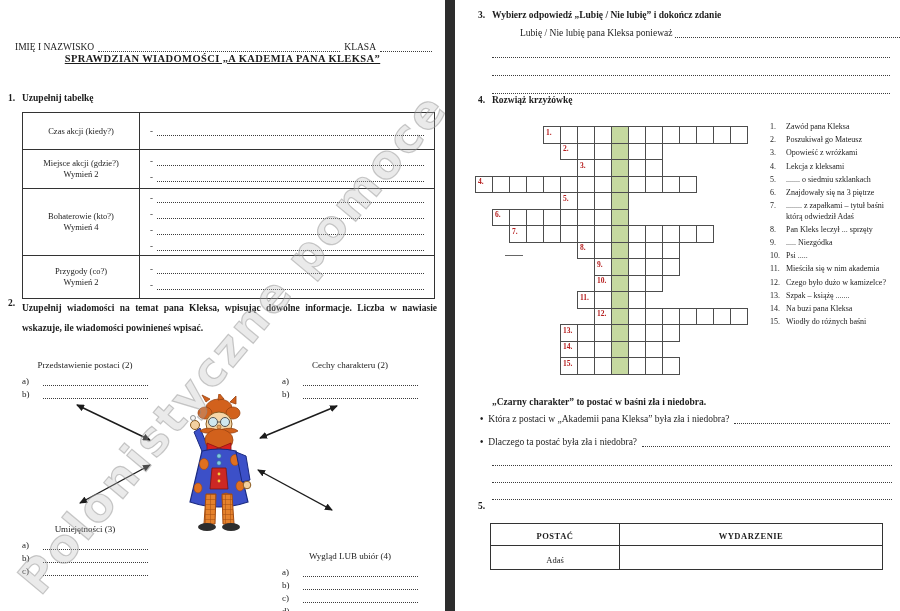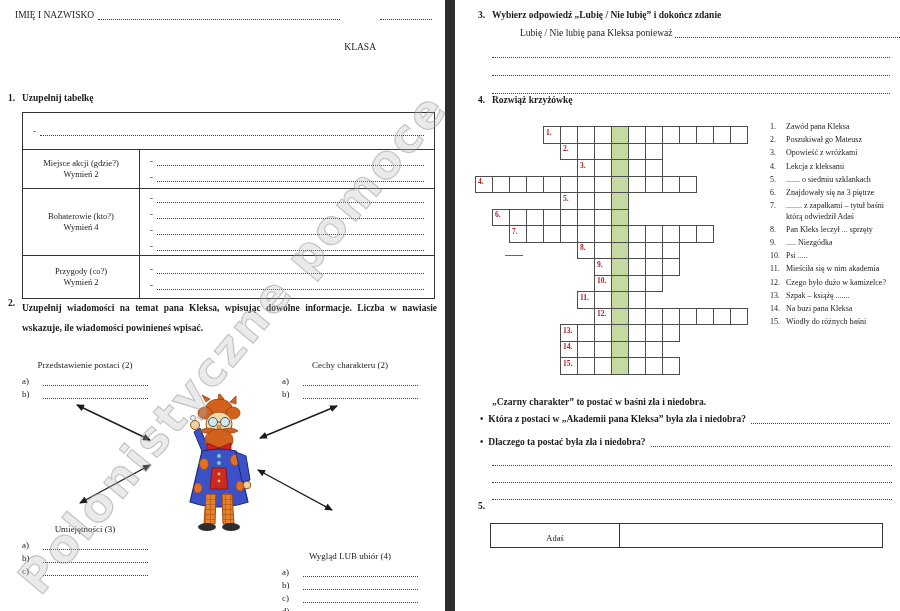--- a/index.html
+++ b/index.html
@@ -19,21 +19,21 @@
     font-family:"DejaVu Sans", sans-serif;font-weight:bold;letter-spacing:3px;
     color:rgba(185,185,185,0.30);
     -webkit-text-stroke:1.2px rgba(140,140,140,0.45);
     transform-origin:0 50%;
   }
   #wm-left{left:28px;top:560px;font-size:46px;transform:rotate(-50deg);}
 
   .dotline{border-bottom:1.5px dotted #3c3c3c;height:9px;}
 
   
-  #name-line{position:absolute;left:15px;top:10px;width:417px;display:flex;font-size:9.5px;font-family:Liberation Serif, serif;}
+  #name-line{position:absolute;left:15px;top:10px;width:417px;display:flex;align-items:flex-end;font-size:9.5px;font-family:Liberation Serif, serif;}
   #name-line .lbl{flex:none;padding-right:4px;}
   #name-line .lbl2{flex:none;padding:0 4px;margin-top:32px;}
   #name-line .d1{flex:1;}
   #name-line .d2{flex:none;width:52px;}
 
   #title{position:absolute;left:0;top:53px;width:445px;text-align:center;
     font-size:10.5px;font-weight:bold;letter-spacing:0.4px;}
   #title span{text-decoration:underline;}
 
   .q-head{position:absolute;display:flex;font-weight:bold;font-size:9.5px;}
@@ -82,21 +82,21 @@
   #stray-dash{position:absolute;left:50px;top:255px;width:18px;height:0;border-top:1.5px solid #666;}
 
   #clues{position:absolute;left:315px;top:122px;width:132px;font-size:8px;}
   .clue{display:flex;margin-bottom:2.6px;line-height:10.6px;}
   .clue .cnum{flex:none;width:16px;}
   .clue .ctext{flex:1;}
 
   #dark-head{position:absolute;left:37px;top:397px;font-size:9.5px;font-weight:bold;}
   .bullet-row{position:absolute;left:25px;width:410px;display:flex;align-items:flex-end;gap:5px;font-size:9.5px;}
   .bullet-row .bdot{flex:none;font-weight:bold;}
-  .bullet-row .btext{flex:none;font-weight:bold;}
+  .bullet-row .btext{flex:none;font-weight:normal;}
   .bullet-row .dotline{flex:1;}
   #bullet1{top:414px;}
   #bullet2{top:437px;}
 
   #q5-head{left:23px;top:501px;width:410px;}
   #table5{position:absolute;left:35px;top:523px;width:393px;border:1.5px solid #333;box-sizing:border-box;font-size:8.5px;}
   .t5row{display:flex;border-bottom:1px solid #333;}
   .t5row:last-child{border-bottom:none;text-align:center;}
   .t5c1{width:129px;flex:none;border-right:1px solid #333;display:flex;justify-content:center;align-items:flex-end;padding-bottom:4px;box-sizing:border-box;}
   .t5c2{flex:1;display:flex;justify-content:center;align-items:flex-end;padding-bottom:4px;}
@@ -107,28 +107,34 @@
 
 <div class="page" id="page-left">
 
   <div id="name-line">
     <span class="lbl">IMIĘ I NAZWISKO</span>
     <span class="dotline d1"></span>
     <span class="lbl2">KLASA</span>
     <span class="dotline d2"></span>
   </div>
 
+  <div id="title">
+    <span>SPRAWDZIAN WIADOMOŚCI „A KADEMIA PANA KLEKSA”</span>
+  </div>
 
   <div class="q-head" id="q1-head">
     <span class="qnum">1.</span>
     <span>Uzupełnij tabelkę</span>
   </div>
 
   <div id="table1">
       <div class="t1row" style="height: 36px;">
+        <div class="t1label">
+          <div>Czas akcji (kiedy?)</div>
+        </div>
         <div class="t1answers">
           <div class="ansline">
             <span class="dash">-</span>
             <span class="dotline"></span>
           </div>
         </div>
       </div>
       <div class="t1row" style="height: 38px;">
         <div class="t1label">
           <div>Miejsce akcji (gdzie?)</div>
@@ -608,19 +614,23 @@
   </div>
   <div class="full-dots dotline" style="left:37px;top:456px;width:400px;"></div>
   <div class="full-dots dotline" style="left:37px;top:473px;width:400px;"></div>
   <div class="full-dots dotline" style="left:37px;top:490px;width:400px;"></div>
 
   <div class="q-head" id="q5-head">
     <span class="qnum">5.</span>
   </div>
 
   <div id="table5">
+    <div class="t5row" style="height:21px;">
+      <div class="t5c1 t5head">POSTAĆ</div>
+      <div class="t5c2 t5head">WYDARZENIE</div>
+    </div>
       <div class="t5row" style="height: 23px;">
         <div class="t5c1">Adaś</div>
         <div class="t5c2"></div>
       </div>
     </div>
 
 </div>
 
 </body></html>

